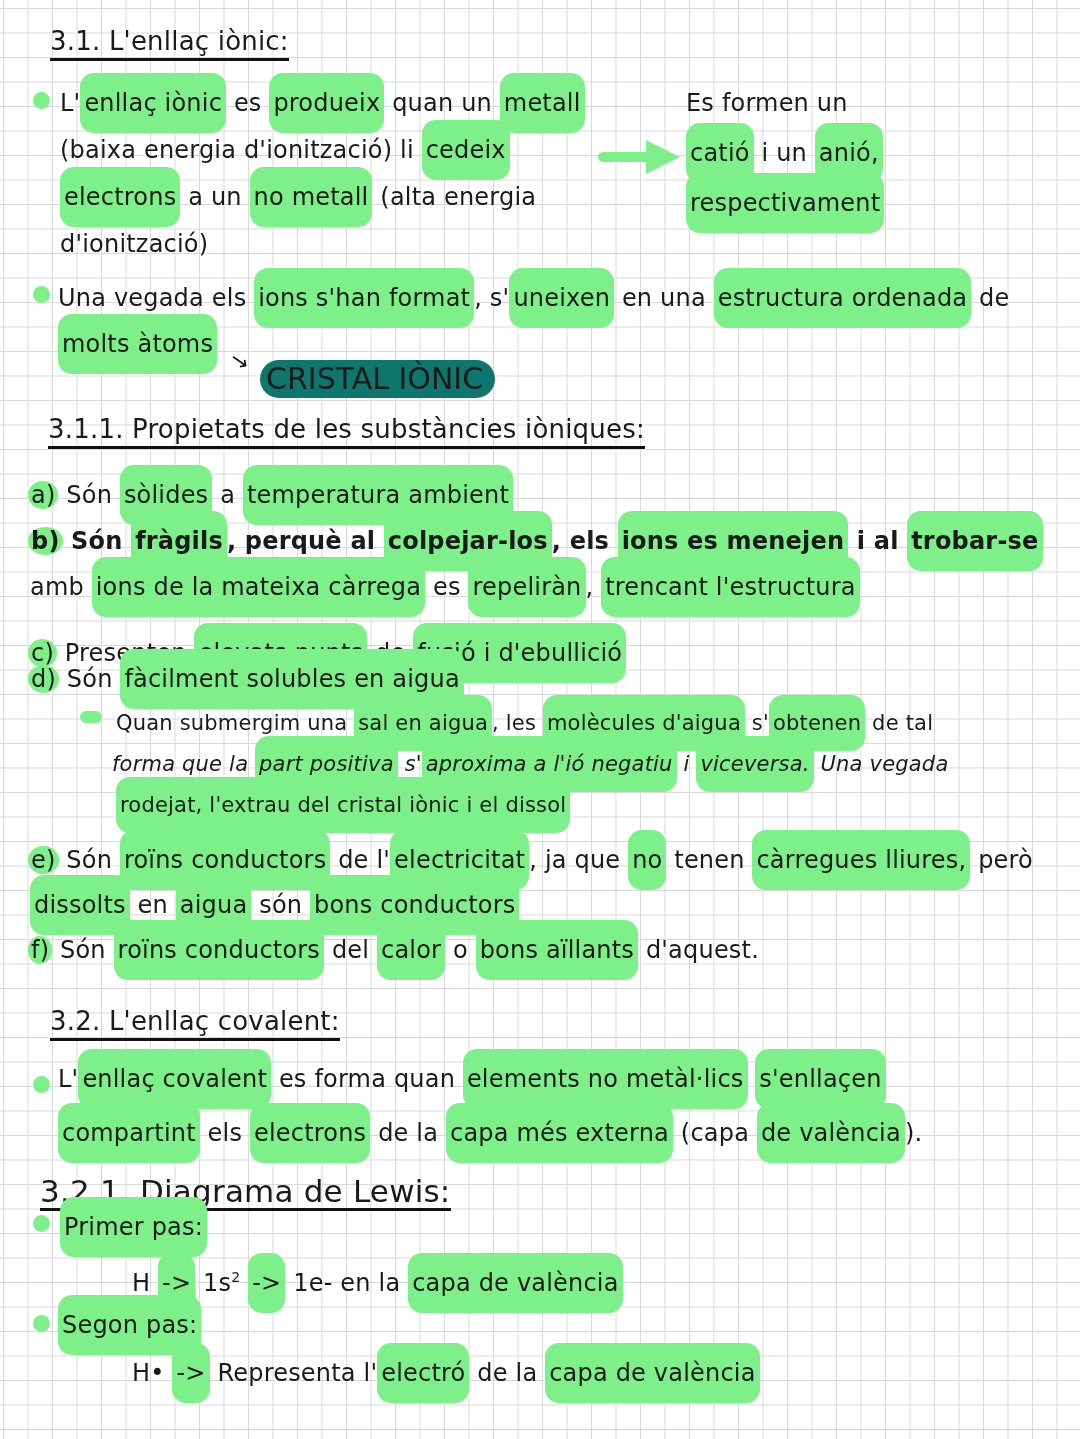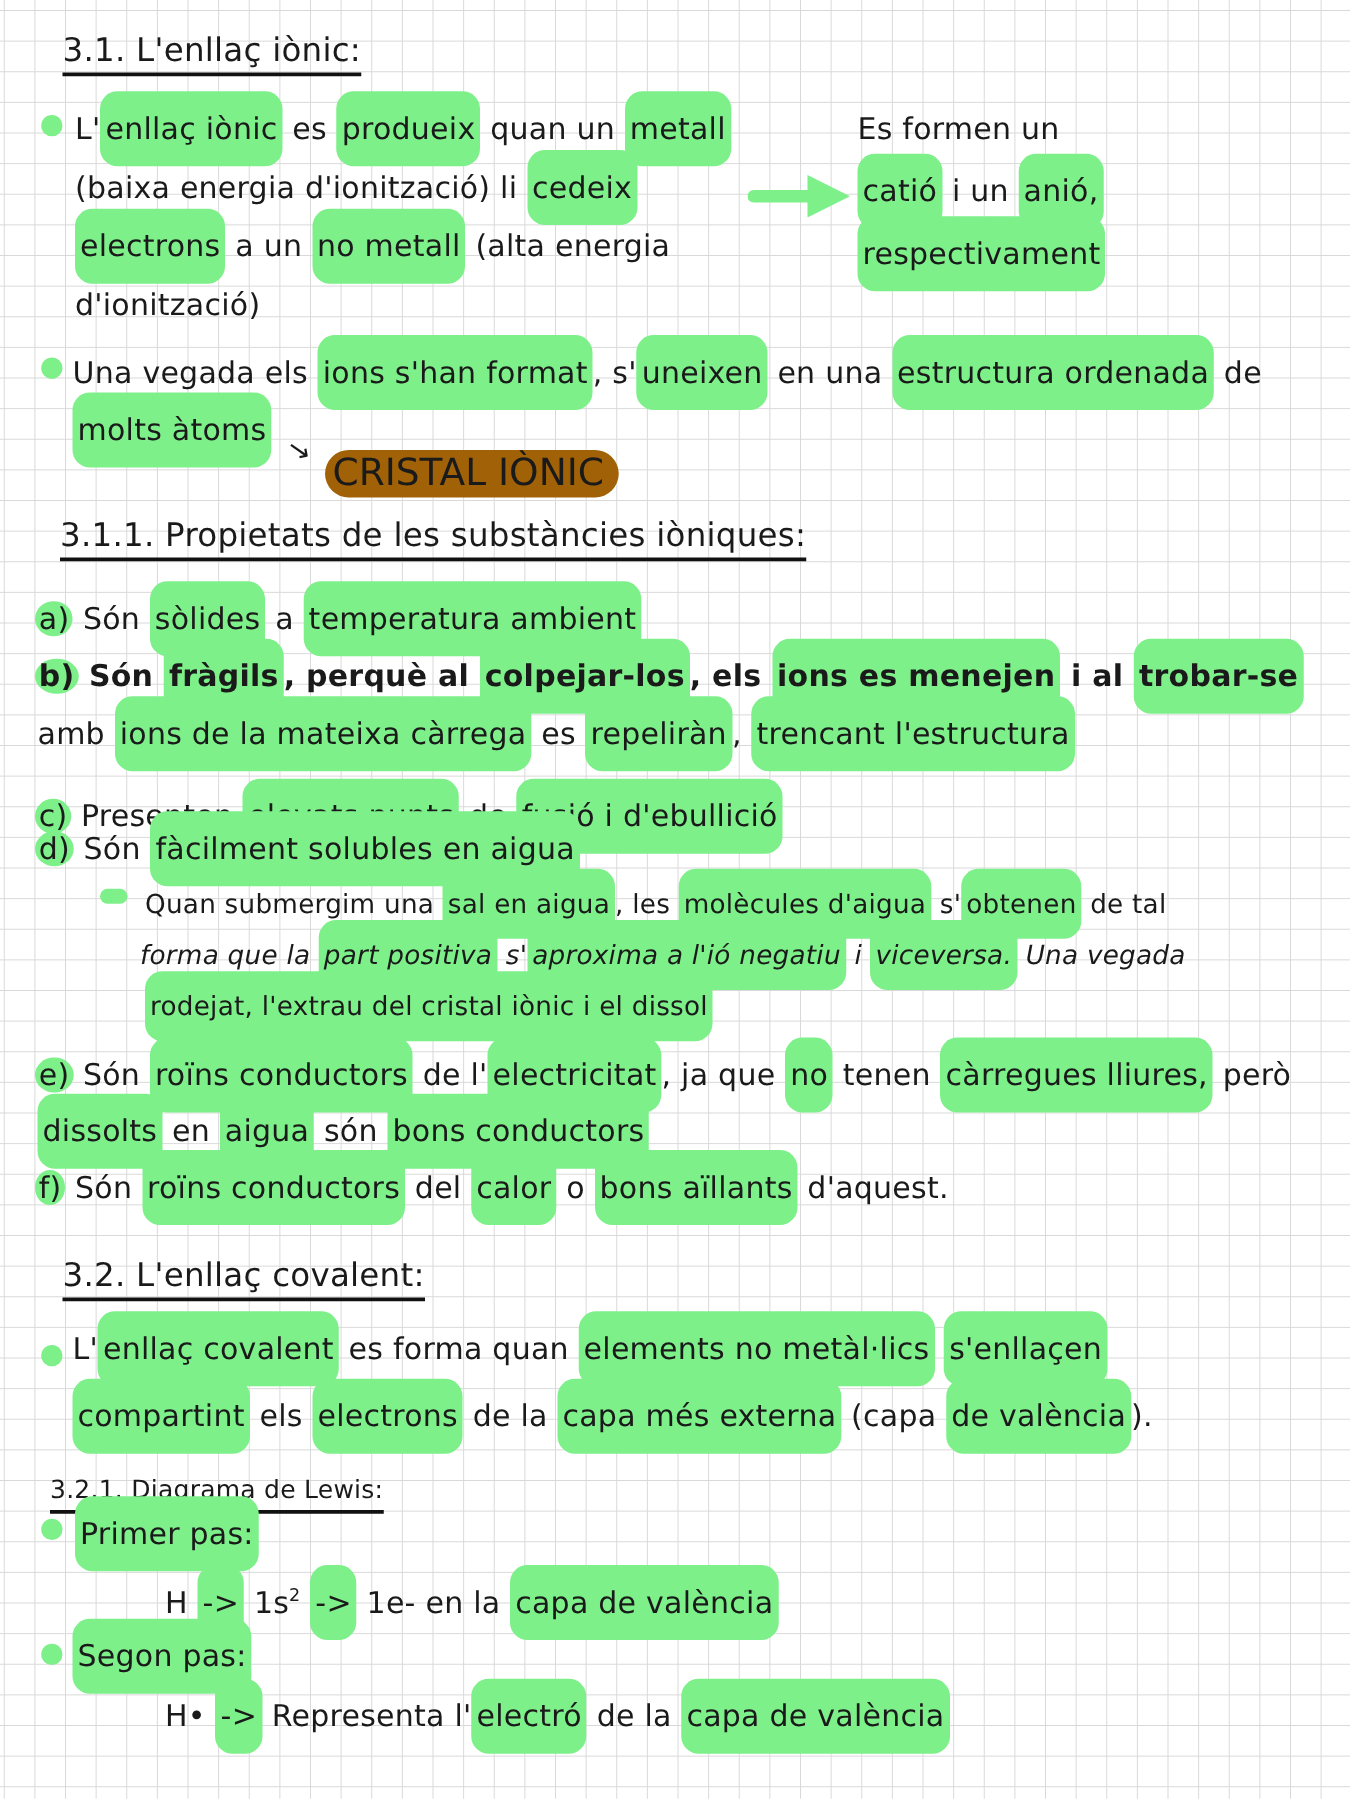--- a/index.html
+++ b/index.html
@@ -10,26 +10,26 @@
       linear-gradient(to right, #d9d9d9 1px, transparent 1px),
       linear-gradient(to bottom, #d9d9d9 1px, transparent 1px);
     background-size:24.5px 24.5px;
     background-position:3px 8px;
     font-family:"DejaVu Sans", sans-serif;
     color:#1a1a1a;
   }
   .line { position:absolute; white-space:nowrap; font-size:24px; letter-spacing:0.2px; line-height:30px; }
   .hl { background:#7df08a; border-radius:14px; padding:16px 4px; }
   .h { font-size:26px; border-bottom:3px solid #111; padding-bottom:2px; }
-  .h2 { font-size:20px; border-bottom:3px solid #111; padding-bottom:2px; }
+  .h2 { font-size:31px; border-bottom:3px solid #111; padding-bottom:2px; }
   .dot { position:absolute; width:17px; height:17px; border-radius:50%; background:#7df08a; }
   .dash { position:absolute; width:22px; height:12px; border-radius:6px; background:#7df08a; }
   .letter { background:#7df08a; border-radius:50%; padding:0 3px; }
   .arrow-big { position:absolute; left:598px; top:140px; width:82px; height:34px; }
-  .cristal { position:absolute; left:260px; top:360px; font-size:30px; line-height:38px; background:#a16207; border-radius:20px; padding:0 12px 0 6px; }
+  .cristal { position:absolute; left:260px; top:360px; font-size:30px; line-height:38px; background:#0f766e; border-radius:20px; padding:0 12px 0 6px; }
   .small-arrow { position:absolute; left:230px; top:348px; font-size:22px; transform:rotate(-10deg); }
   .sup { font-size:14px; vertical-align:super; }
 </style>
 </head>
 <body>
 
 <div class="line h" style="left:50px;top:26px;"><span>3.1. L'enllaç iònic:</span></div>
 
 <div class="dot" style="left:33px;top:92px;"></div>
 <div></div>

